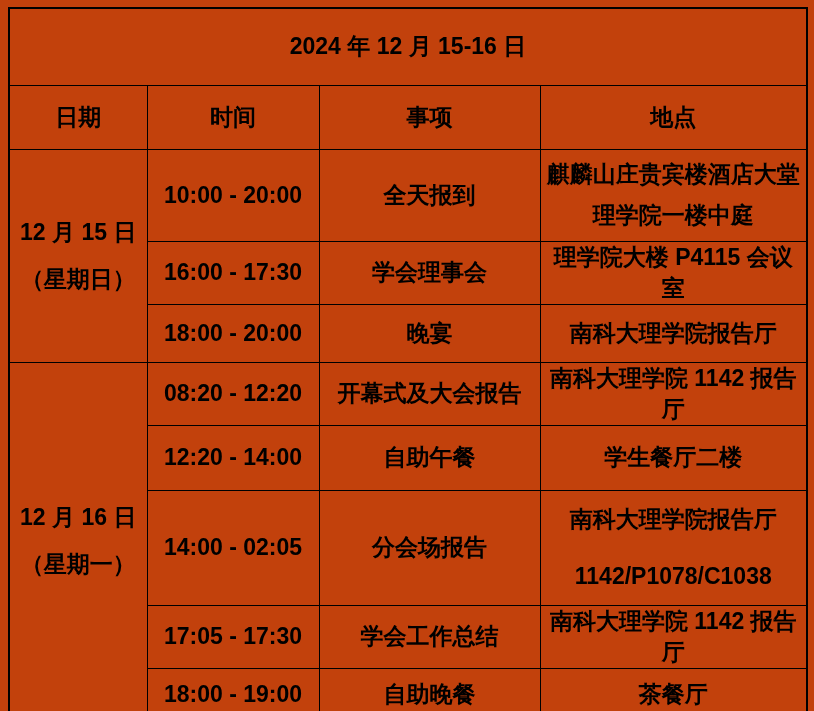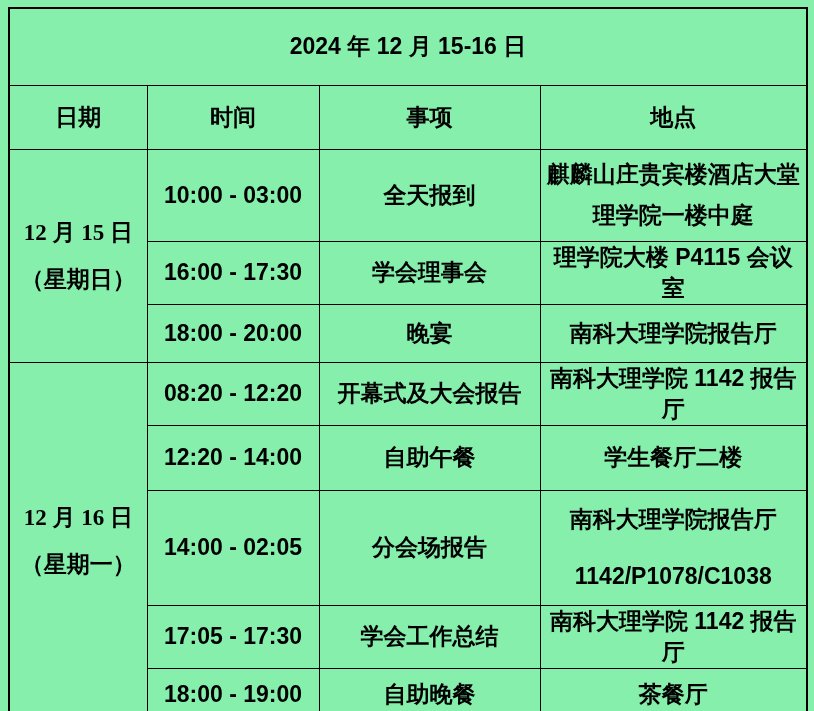--- a/index.html
+++ b/index.html
@@ -5,21 +5,21 @@
   html, body {
     margin: 0;
     padding: 0;
     background: #ffffff;
   }
   .page {
     width: 814px;
     height: 711px;
     box-sizing: border-box;
     padding: 7px 8px 6px 8px;
-    background: #86efac;
+    background: #c2410c;
     font-family: "Liberation Sans", "DejaVu Sans", sans-serif;
     color: #000000;
   }
   table.schedule {
     border-collapse: collapse;
     width: 798px;
     table-layout: fixed;
     border: 2px solid #000000;
   }
   table.schedule td {
@@ -37,21 +37,21 @@
   tr.r-1      { height: 92px; }
   tr.r-2      { height: 53px; padding-left: 24px; }
   tr.r-3      { height: 58px; }
   tr.r-4      { height: 62px; }
   tr.r-5      { height: 65px; padding-left: 37px; }
   tr.r-6      { height: 112px; }
   tr.r-7      { height: 62px; padding-left: 16px; }
   tr.r-8      { height: 53px; }
 
   .lines-sm div { line-height: 41px; }
-  .lines-md div { line-height: 47px; font-family: Liberation Serif, serif; }
+  .lines-md div { line-height: 47px; }
   .lines-lg div { line-height: 57px; }
 </style>
 </head>
 <body>
 
 <div class="page">
   <table class="schedule">
     <colgroup>
       <col style="width:138px">
       <col style="width:172px">
@@ -69,21 +69,21 @@
       <td>时间</td>
       <td>事项</td>
       <td>地点</td>
     </tr>
 
     <tr class="r-1">
       <td rowspan="3" class="lines-md">
         <div>12 月 15 日</div>
         <div>（星期日）</div>
       </td>
-      <td>10:00 - 03:00</td>
+      <td>10:00 - 20:00</td>
       <td>全天报到</td>
       <td class="lines-sm">
         <div>麒麟山庄贵宾楼酒店大堂</div>
         <div>理学院一楼中庭</div>
       </td>
     </tr>
     <tr class="r-2">
       <td>16:00 - 17:30</td>
       <td>学会理事会</td>
       <td>理学院大楼 P4115 会议室</td>

